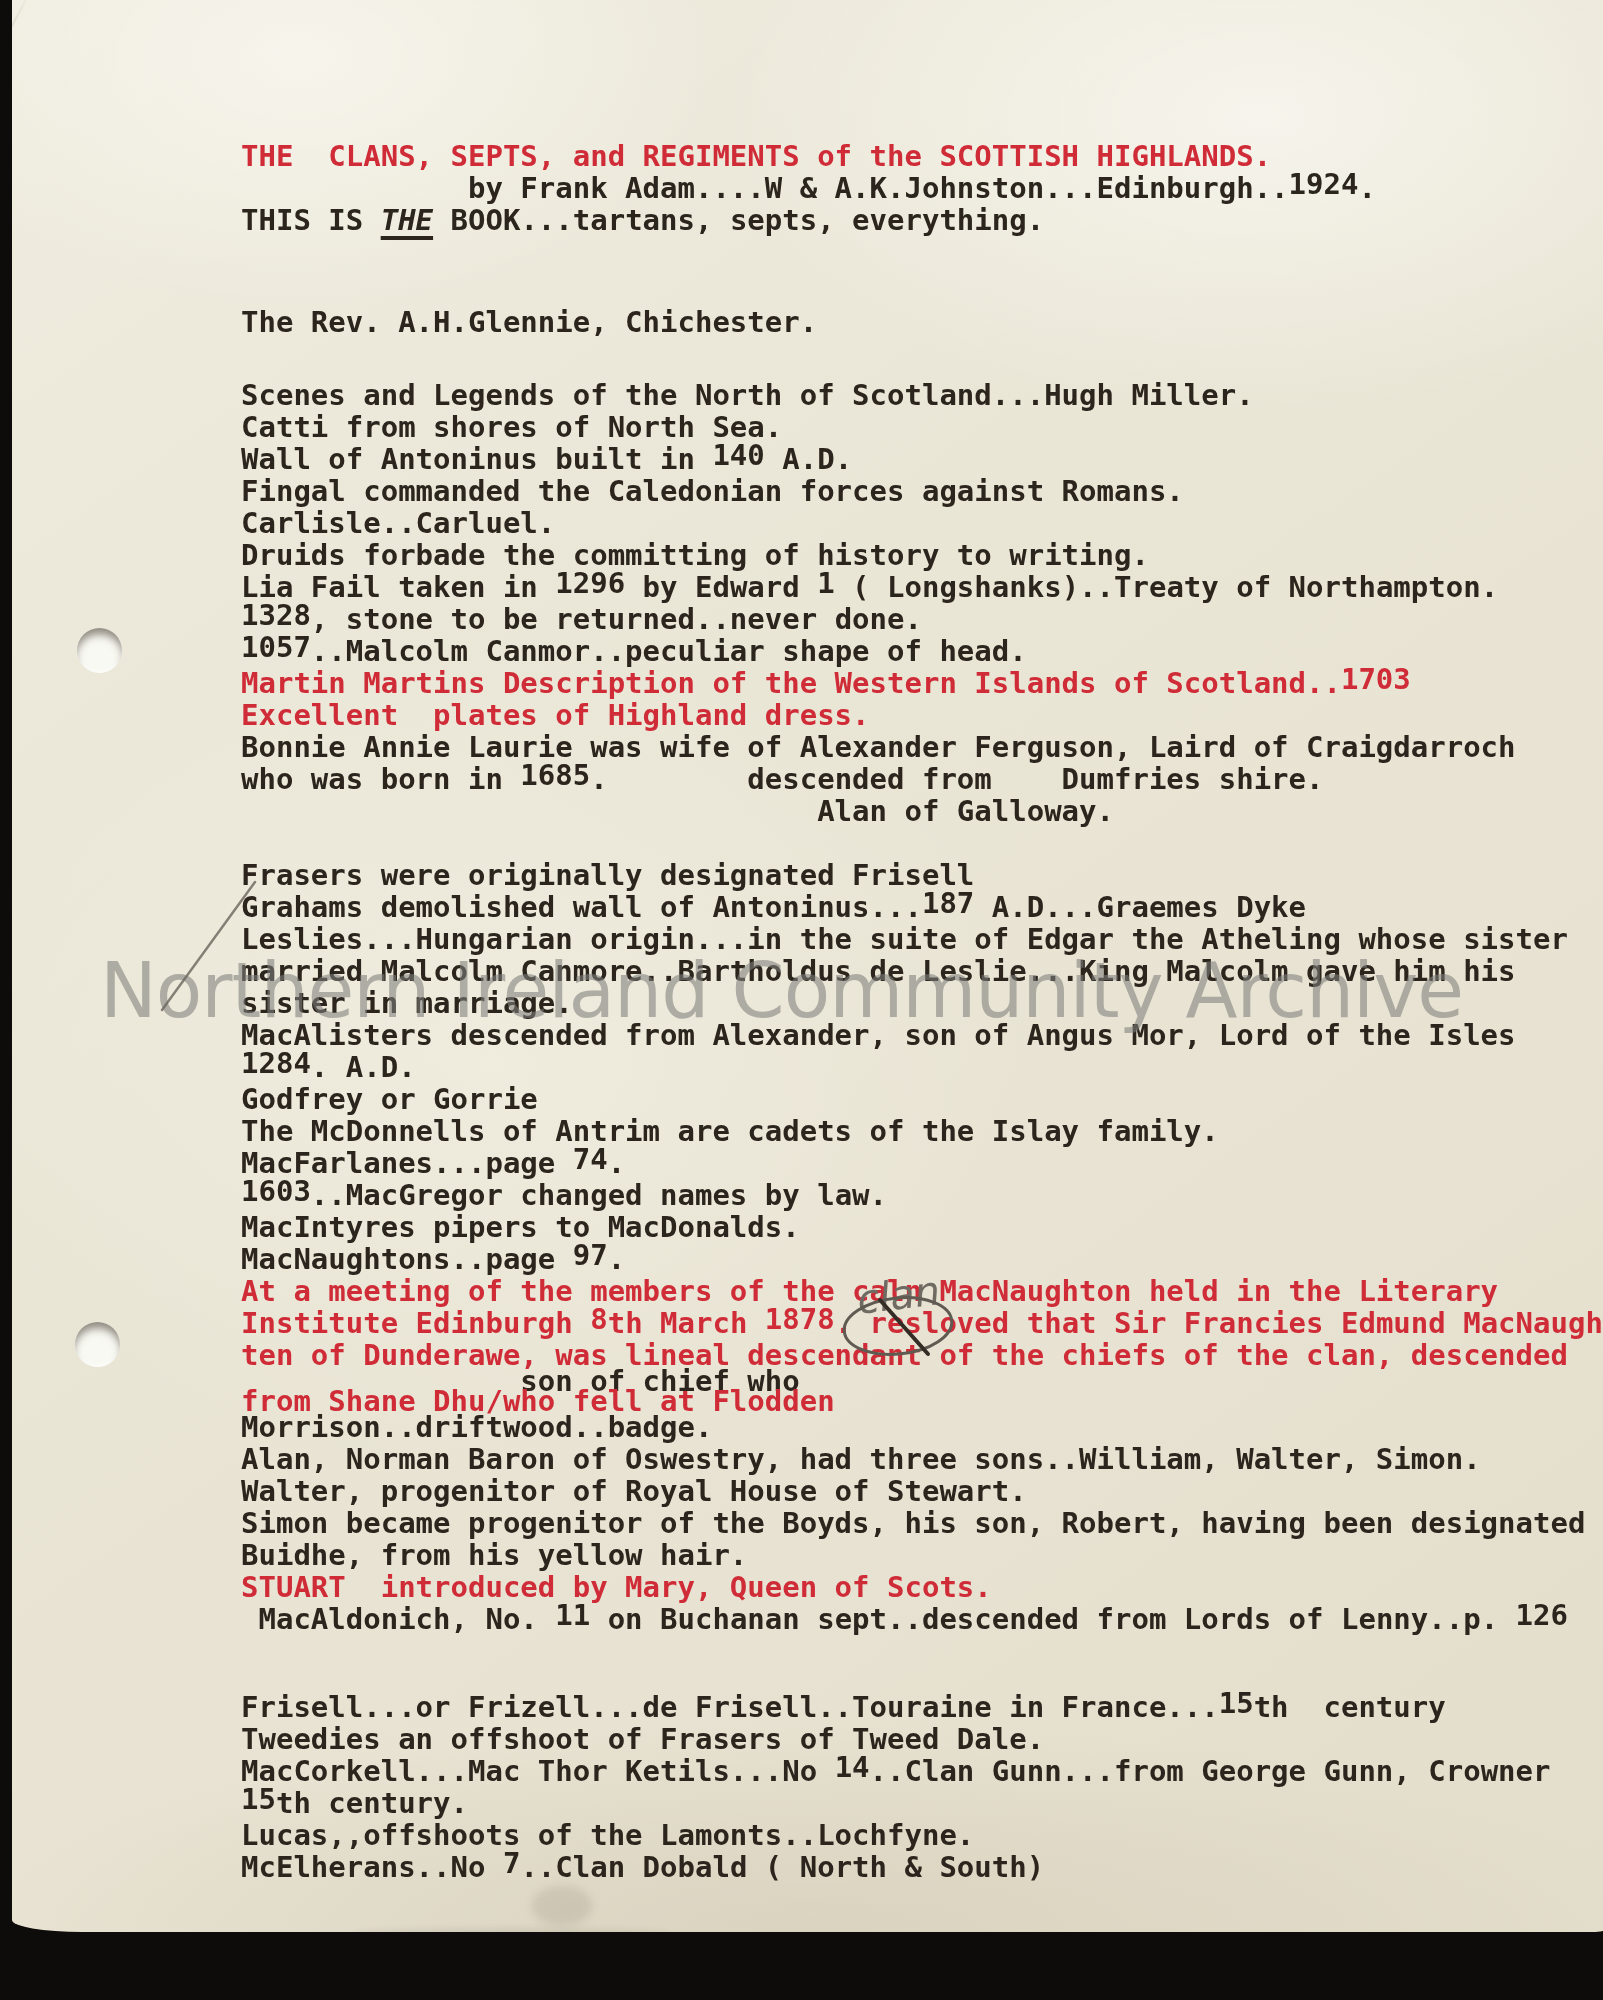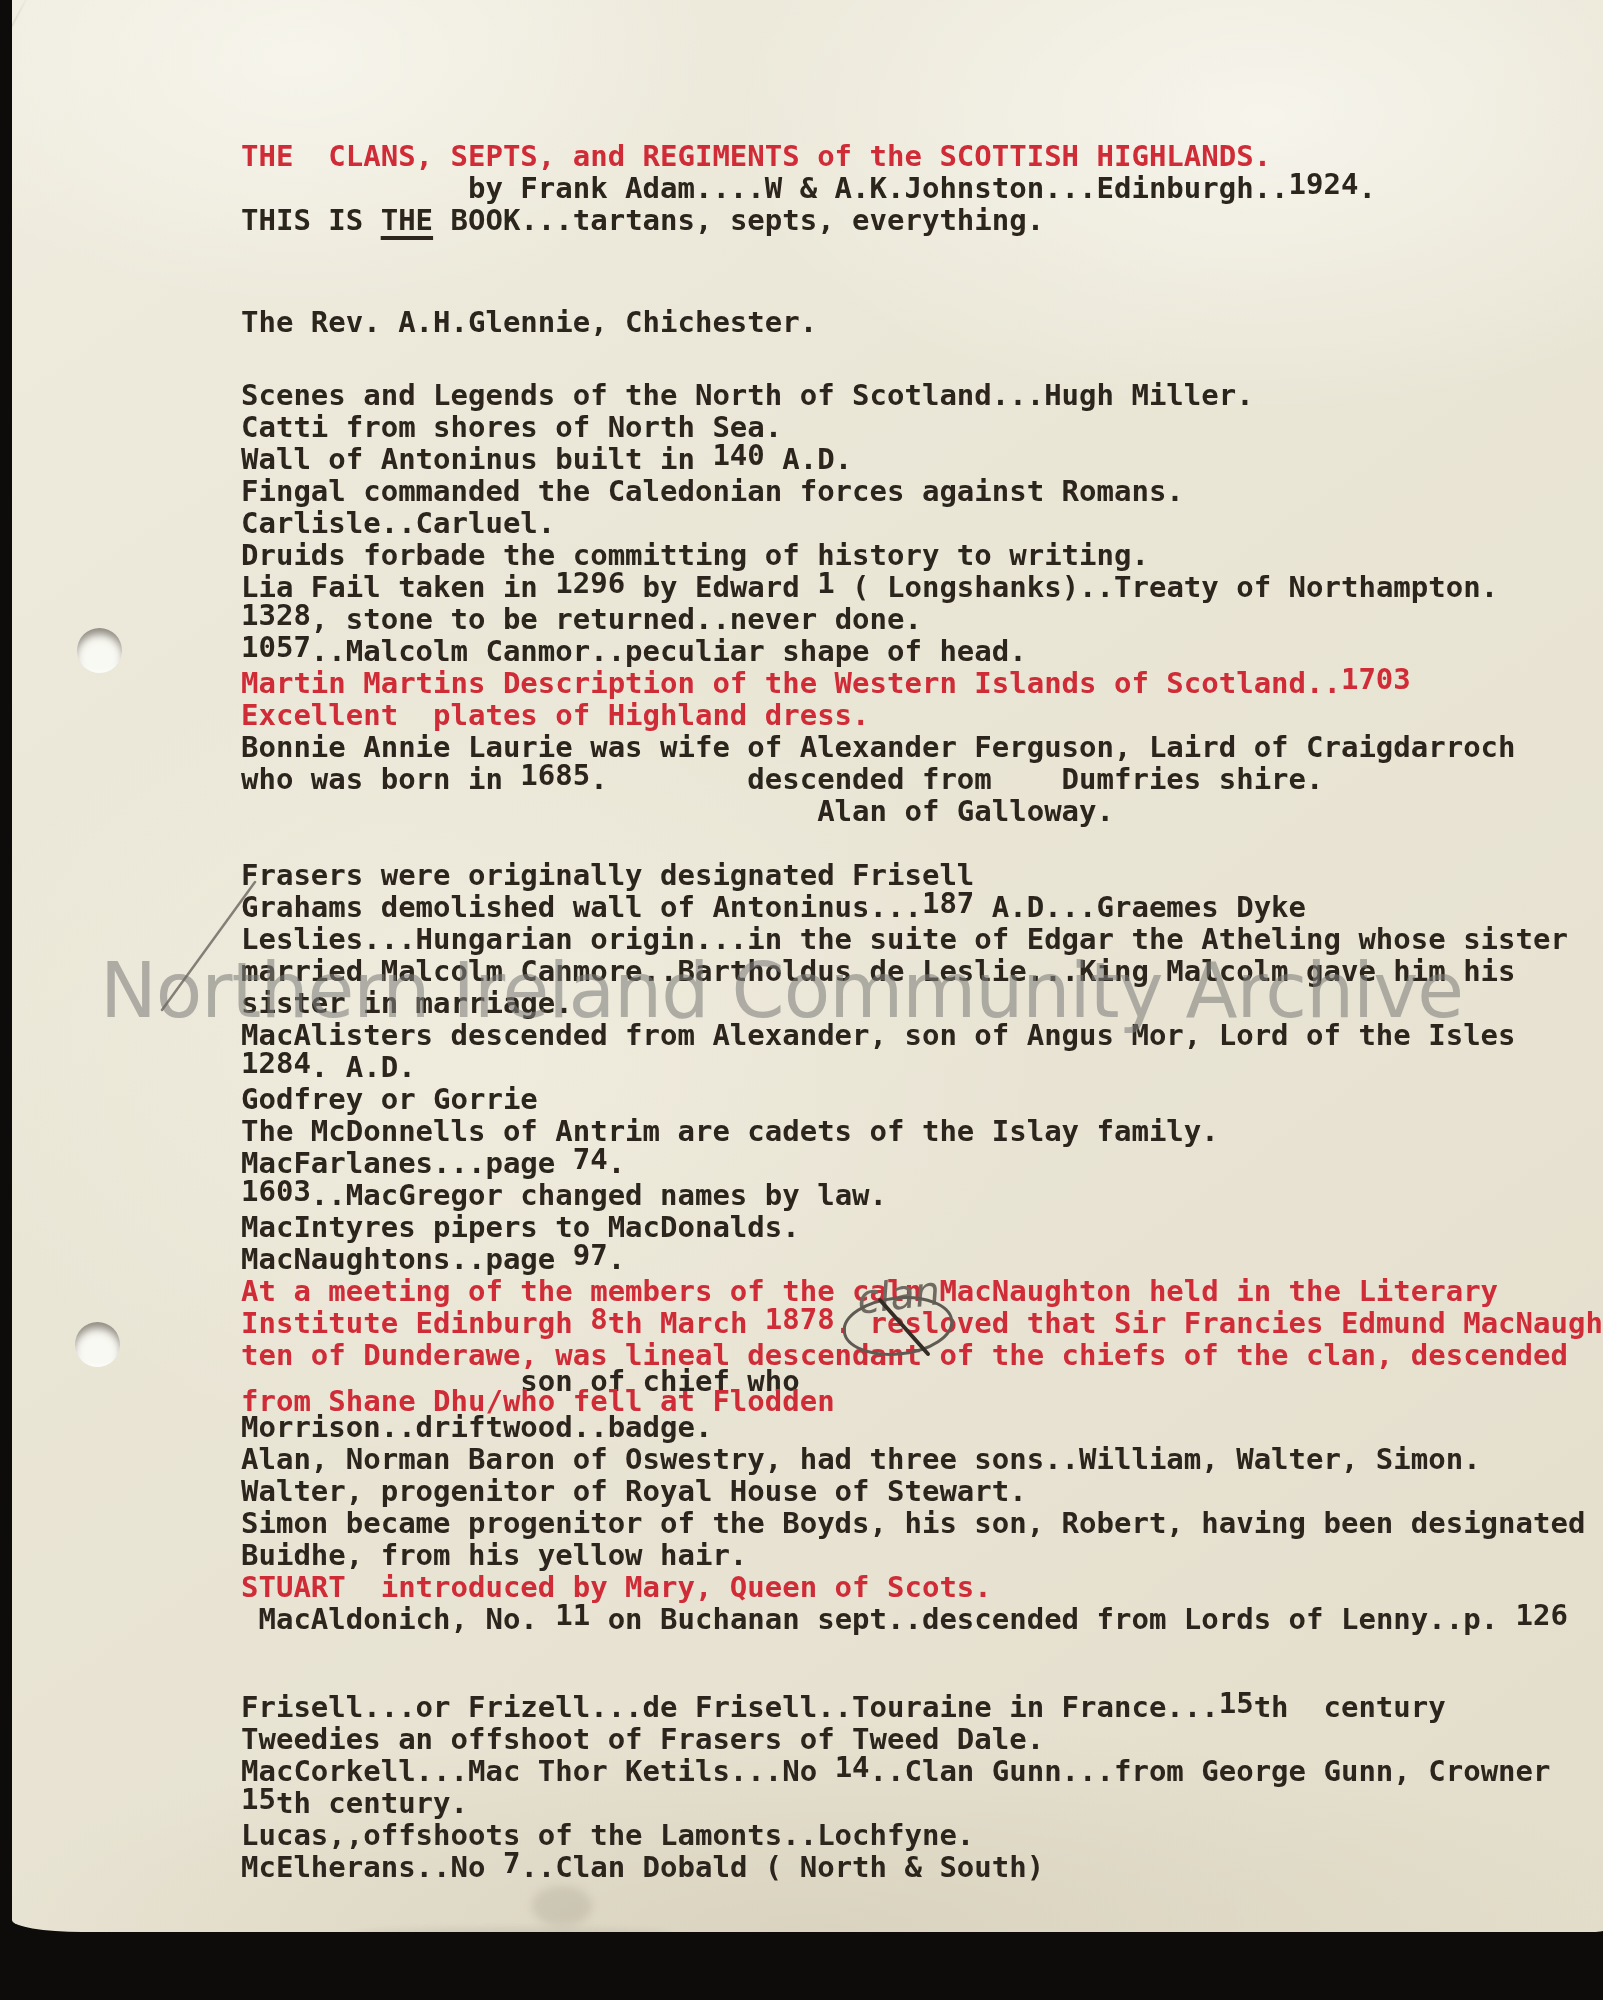--- a/index.html
+++ b/index.html
@@ -20,21 +20,21 @@
     transform:rotate(28deg);transform-origin:top left;}
   .content{
     position:absolute;left:229px;top:140px;width:1374px;
     font-family:"DejaVu Sans Mono","Liberation Mono",monospace;
     font-weight:bold;font-size:29px;line-height:32px;white-space:pre;
     color:var(--blk,#2b251d);
   }
   .line{height:32px;}
   .line.small{height:20px;line-height:20px;}
   .line.red{color:var(--red,#d02c38);}
-  .u{text-decoration:underline;text-decoration-thickness:4px;text-underline-offset:6px;}
+  .u{text-decoration:underline;text-decoration-thickness:4px;text-underline-offset:6px;font-style:italic;}
   .d{position:relative;top:-4px;}
   .watermark{
     position:absolute;left:88px;top:946px;width:1520px;
     font-family:"DejaVu Sans","Liberation Sans",sans-serif;
     font-size:76px;font-weight:400;letter-spacing:-1px;white-space:pre;
     color:rgba(128,127,124,0.58);z-index:5;
   }
   .hole{position:absolute;width:45px;height:45px;border-radius:50%;
     background:#f9f9f3;
     box-shadow:inset 0 8px 8px -2px rgba(55,46,32,.55), inset 0 -3px 5px -2px rgba(255,255,255,.9);}

